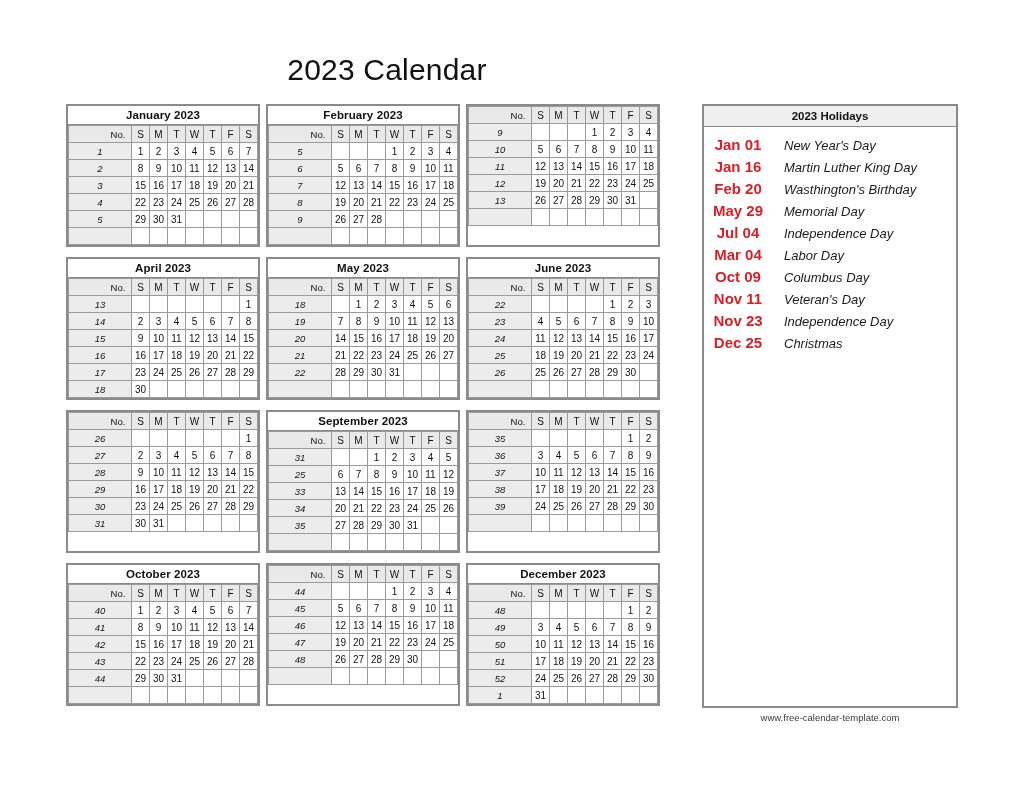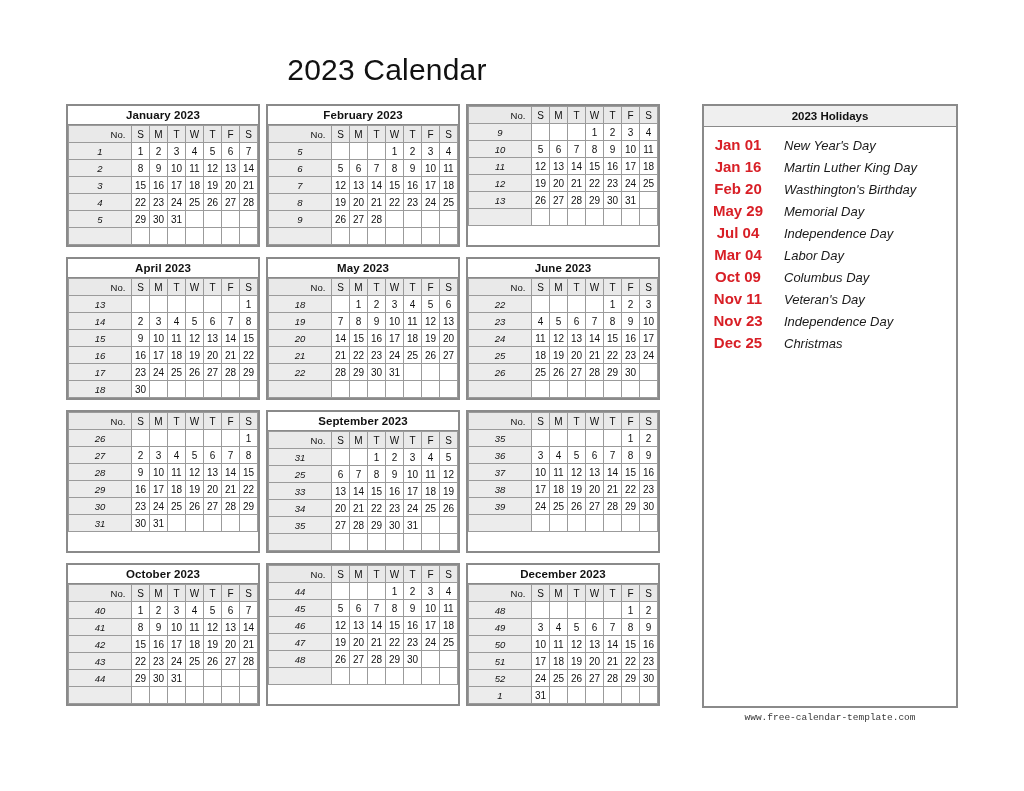--- a/index.html
+++ b/index.html
@@ -144,21 +144,20 @@
 
   
   .footer {
     position: absolute;
     left: 702px;
     top: 712px;
     width: 256px;
     text-align: center;
     font-size: 9.5px;
     color: #3a3a3a;
-    font-family: Liberation Mono, monospace;
   }
 </style>
 </head>
 <body>
 
 <div id="page">
 
   <div class="page-title">2023 Calendar</div>
 
   <div class="months-area">

